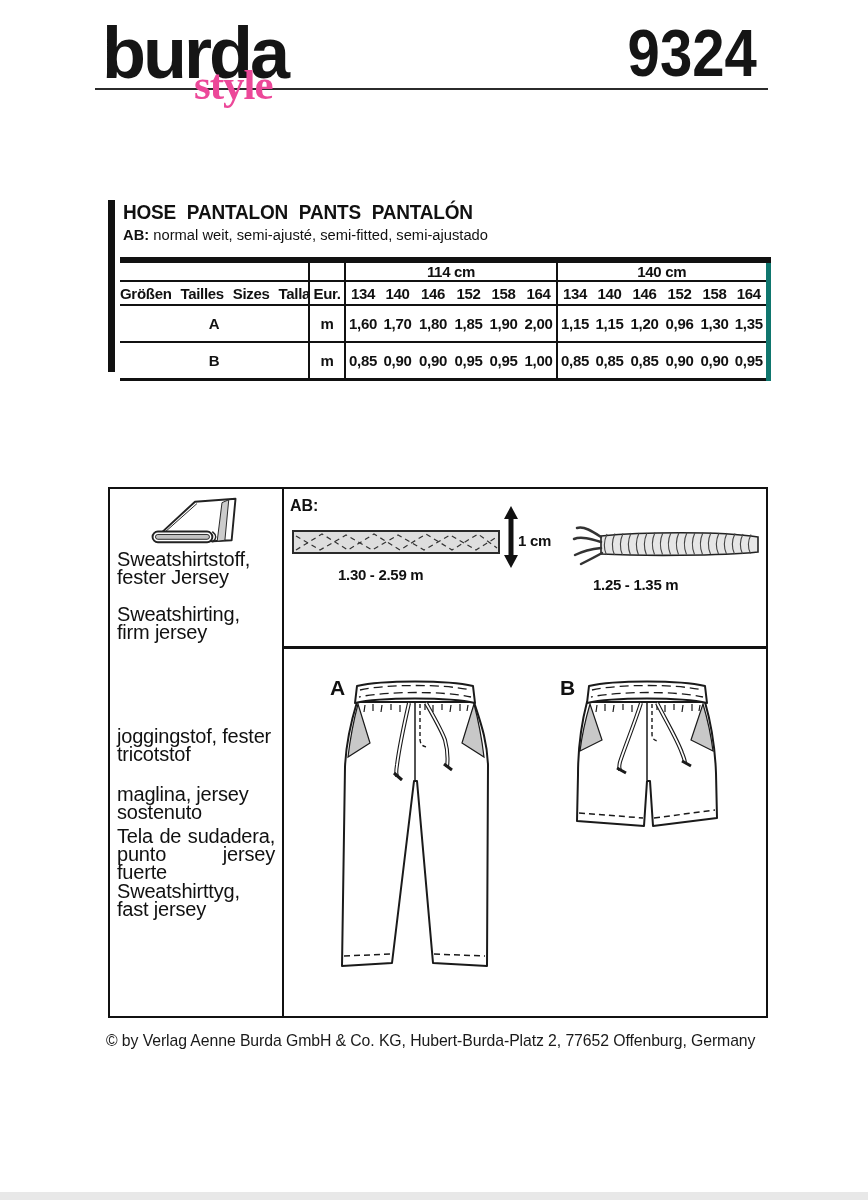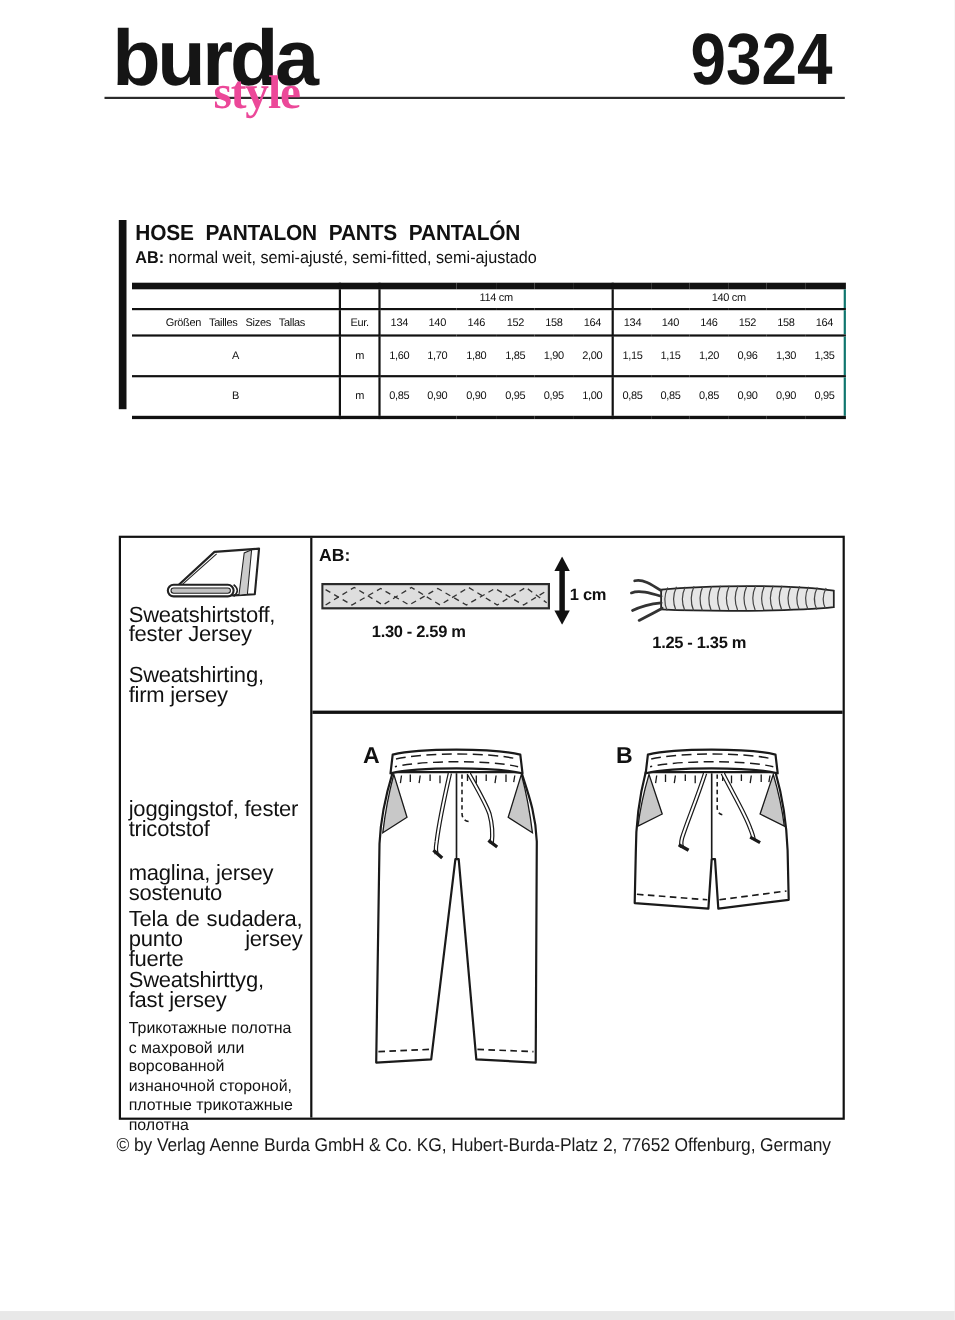--- a/index.html
+++ b/index.html
@@ -15,21 +15,21 @@
                   transform:scaleX(.88);transform-origin:100% 50%;color:#151515;}
   
   .title-bar{left:108px;top:200px;width:7px;height:172px;background:#111;}
   .pattern-title{left:123px;top:201px;font-size:20px;font-weight:bold;word-spacing:6px;
                  letter-spacing:-.2px;transform:scaleX(.95);transform-origin:0 50%;white-space:nowrap;}
   .pattern-sub{left:123px;top:226px;font-size:15.5px;transform:scaleX(.95);transform-origin:0 50%;white-space:nowrap;}
   .pattern-sub b{font-weight:bold;}
   
   table.sizes{position:absolute;left:120px;top:257px;width:648px;border-collapse:collapse;
               table-layout:fixed;border-top:6px solid #111;border-bottom:3px solid #111;
-              border-right:2px solid #0f766e;font-size:10px;font-weight:normal;}
+              border-right:5px solid #0f766e;font-size:15px;font-weight:bold;}
   table.sizes td{padding:0;text-align:center;letter-spacing:-.3px;overflow:hidden;white-space:nowrap;}
   td.vr{border-right:2px solid #111;}
   tr.hr td{border-bottom:2px solid #111;}
   tr.r1 td{height:17px;}
   tr.r2 td{height:22px;}
   tr.rv td{height:35px;}
   td.left{text-align:left;padding-left:4px;word-spacing:5px;}
   td.ab{text-align:left;padding-left:9px;}
   
   .materials-box{left:108px;top:487px;width:656px;height:527px;border:2px solid #111;}
@@ -146,21 +146,20 @@
       <rect x="9" y="43" width="56" height="5" rx="2.5" fill="#c2c2c2" stroke="#222" stroke-width="1"></rect>
       <path d="M68,40 q7,5.5 0,11" fill="none" stroke="#222" stroke-width="1.5"></path>
     </svg>
 
     <div class="abs fab" style="top:61px">Sweatshirtstoff, fester Jersey</div>
     <div class="abs fab" style="top:116px">Sweatshirting, firm jersey</div>
     <div class="abs fab" style="top:238px">joggingstof, fester tricotstof</div>
     <div class="abs fab" style="top:296px">maglina, jersey sostenuto</div>
     <div class="abs fab jus" style="top:338px">Tela de sudadera, punto jersey fuerte</div>
     <div class="abs fab" style="top:393px">Sweatshirttyg, fast jersey</div>
-    <div class="abs fab fab-ru" style="top:438px">Трикотажные полотна с махровой или ворсованной изнаночной стороной, плотные трикотажные полотна</div>
 
     <div class="abs notion-label" style="left:180px;top:8px">AB:</div>
 
     <svg class="abs" style="left:182px;top:39px" width="208" height="28" viewBox="0 0 208 28">
       <rect x="1" y="3" width="206" height="22" fill="#dedede" stroke="#2a2a2a" stroke-width="2"></rect>
       <polyline points="4,22 30,6 56,22 82,6 108,22 134,6 160,22 186,6 205,20" fill="none" stroke="#333" stroke-width="1.2" stroke-dasharray="5,4"></polyline>
       <polyline points="4,8 28,22 54,7 80,22 106,7 132,22 158,7 184,22 205,9" fill="none" stroke="#333" stroke-width="1.2" stroke-dasharray="5,4"></polyline>
     </svg>
     <div class="abs measure" style="left:228px;top:77px">1.30 - 2.59 m</div>
 

